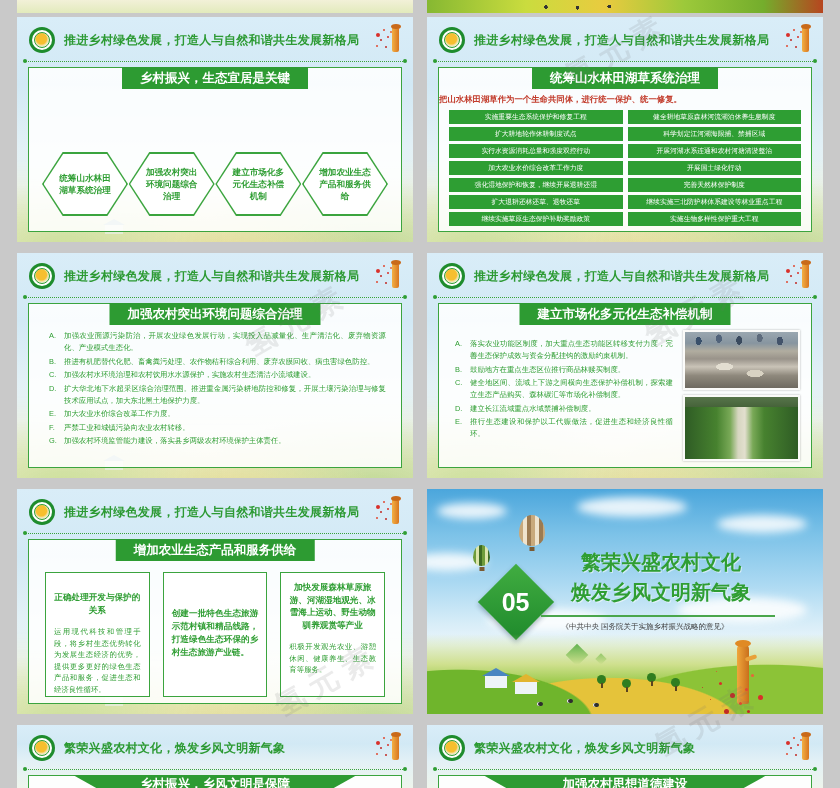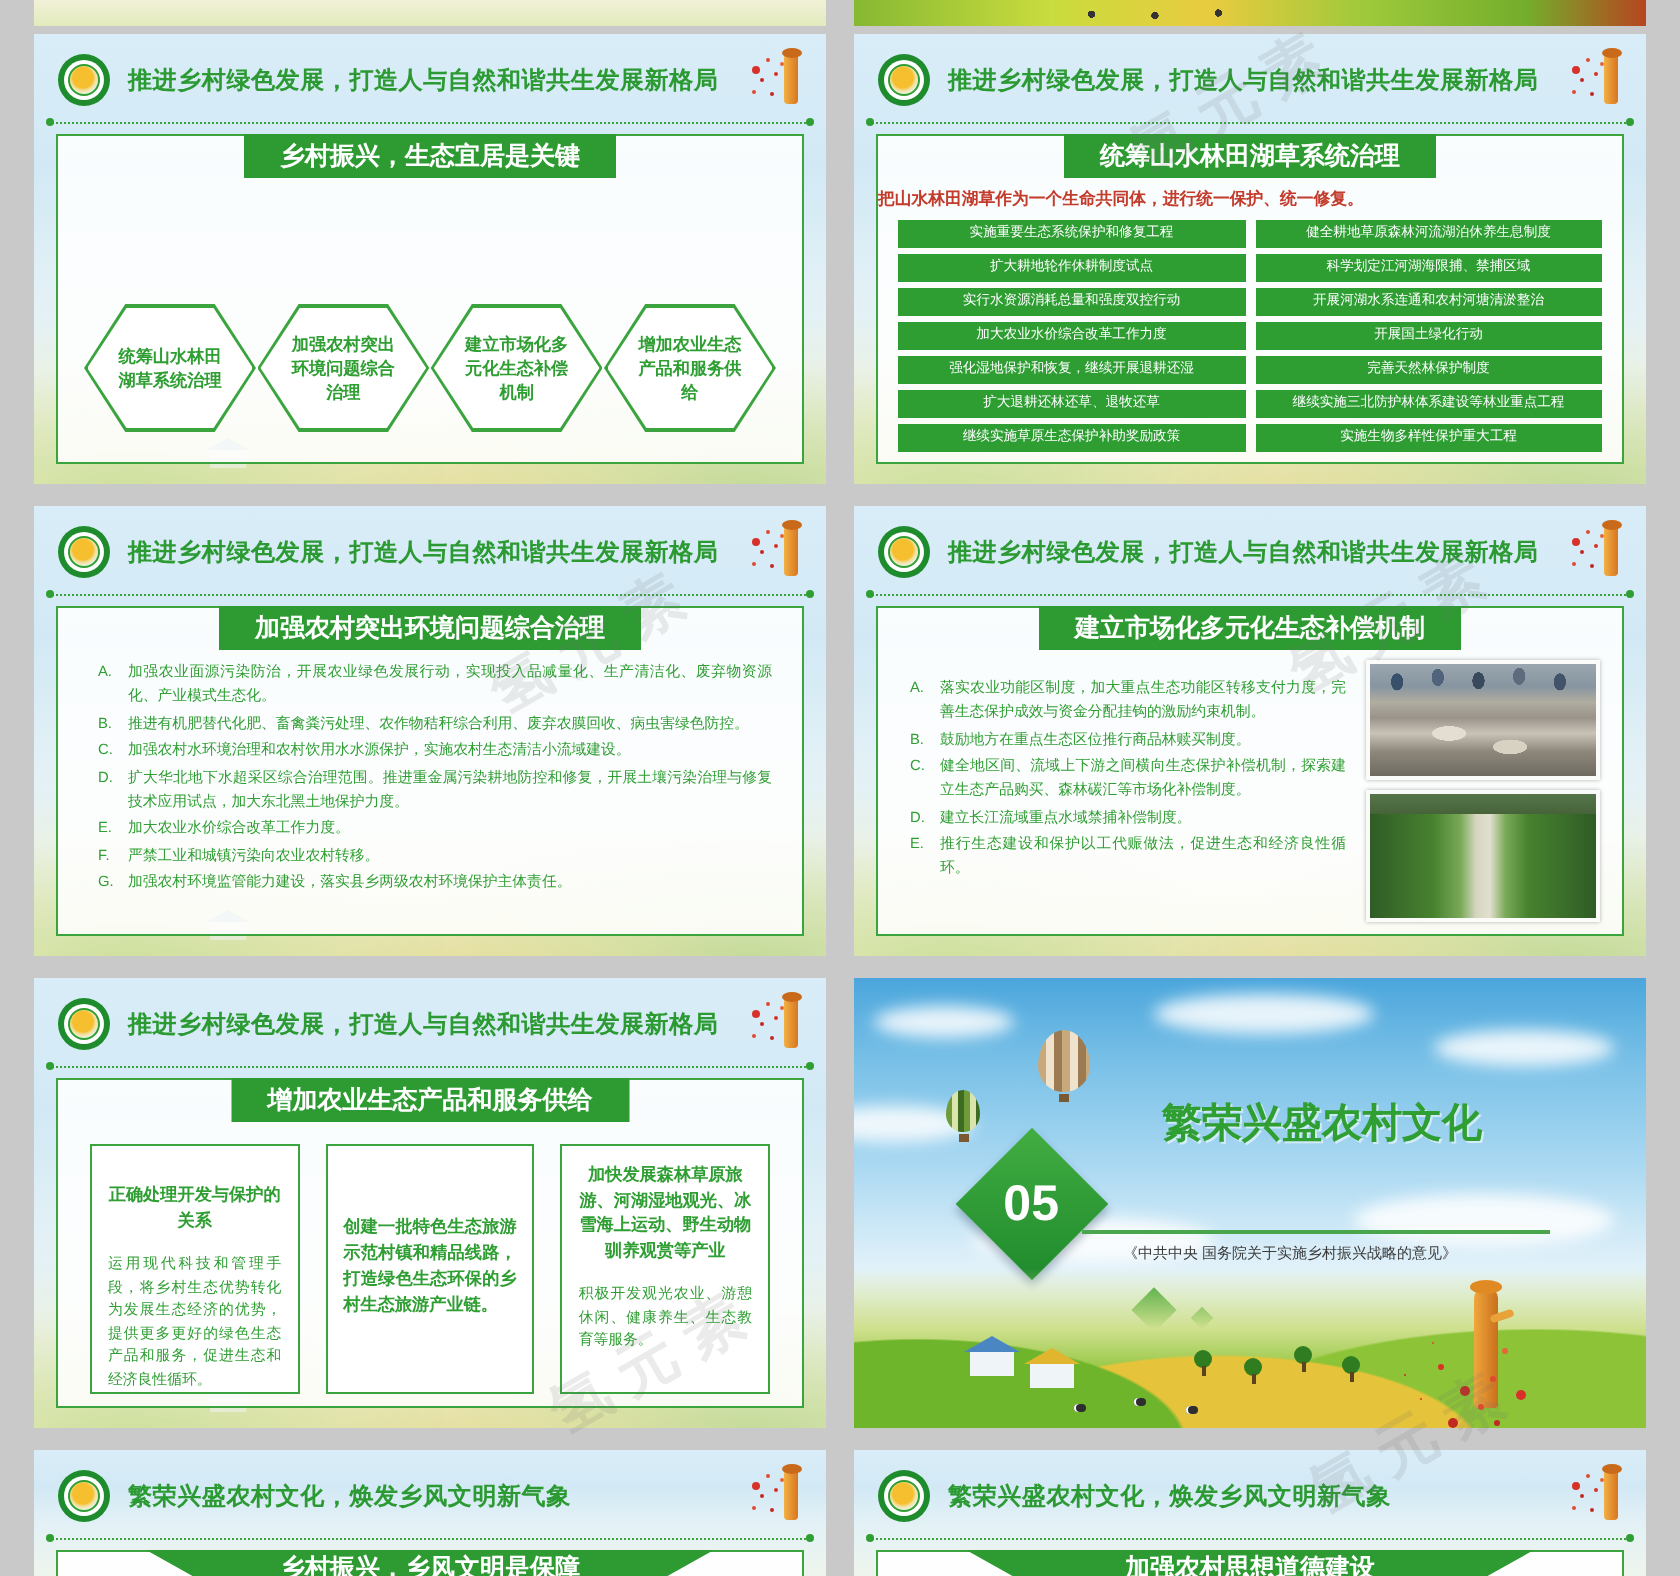--- a/index.html
+++ b/index.html
@@ -357,20 +357,21 @@
   <div class="cloud" style="left:-20px; top:64px; width:80px; height:18px;"></div>
   <div class="bal bal1"></div>
   <div class="bal bal2"></div>
   <div class="s6-diamond">
       <span>05</span>
     </div>
   <div class="dm2"></div>
   <div class="dm3"></div>
   <div class="s6-title">
     <div>繁荣兴盛农村文化</div>
+    <div>焕发乡风文明新气象</div>
   </div>
   <div class="s6-line"></div>
   <div class="s6-sub">《中共中央 国务院关于实施乡村振兴战略的意见》</div>
   <div class="s6-land">
     <div class="house" style="left:58px; bottom:26px;">
         <div class="roof"></div>
         <div class="wall"></div>
       </div>
     <div class="house h2" style="left:88px; bottom:20px;">
         <div class="roof"></div>

